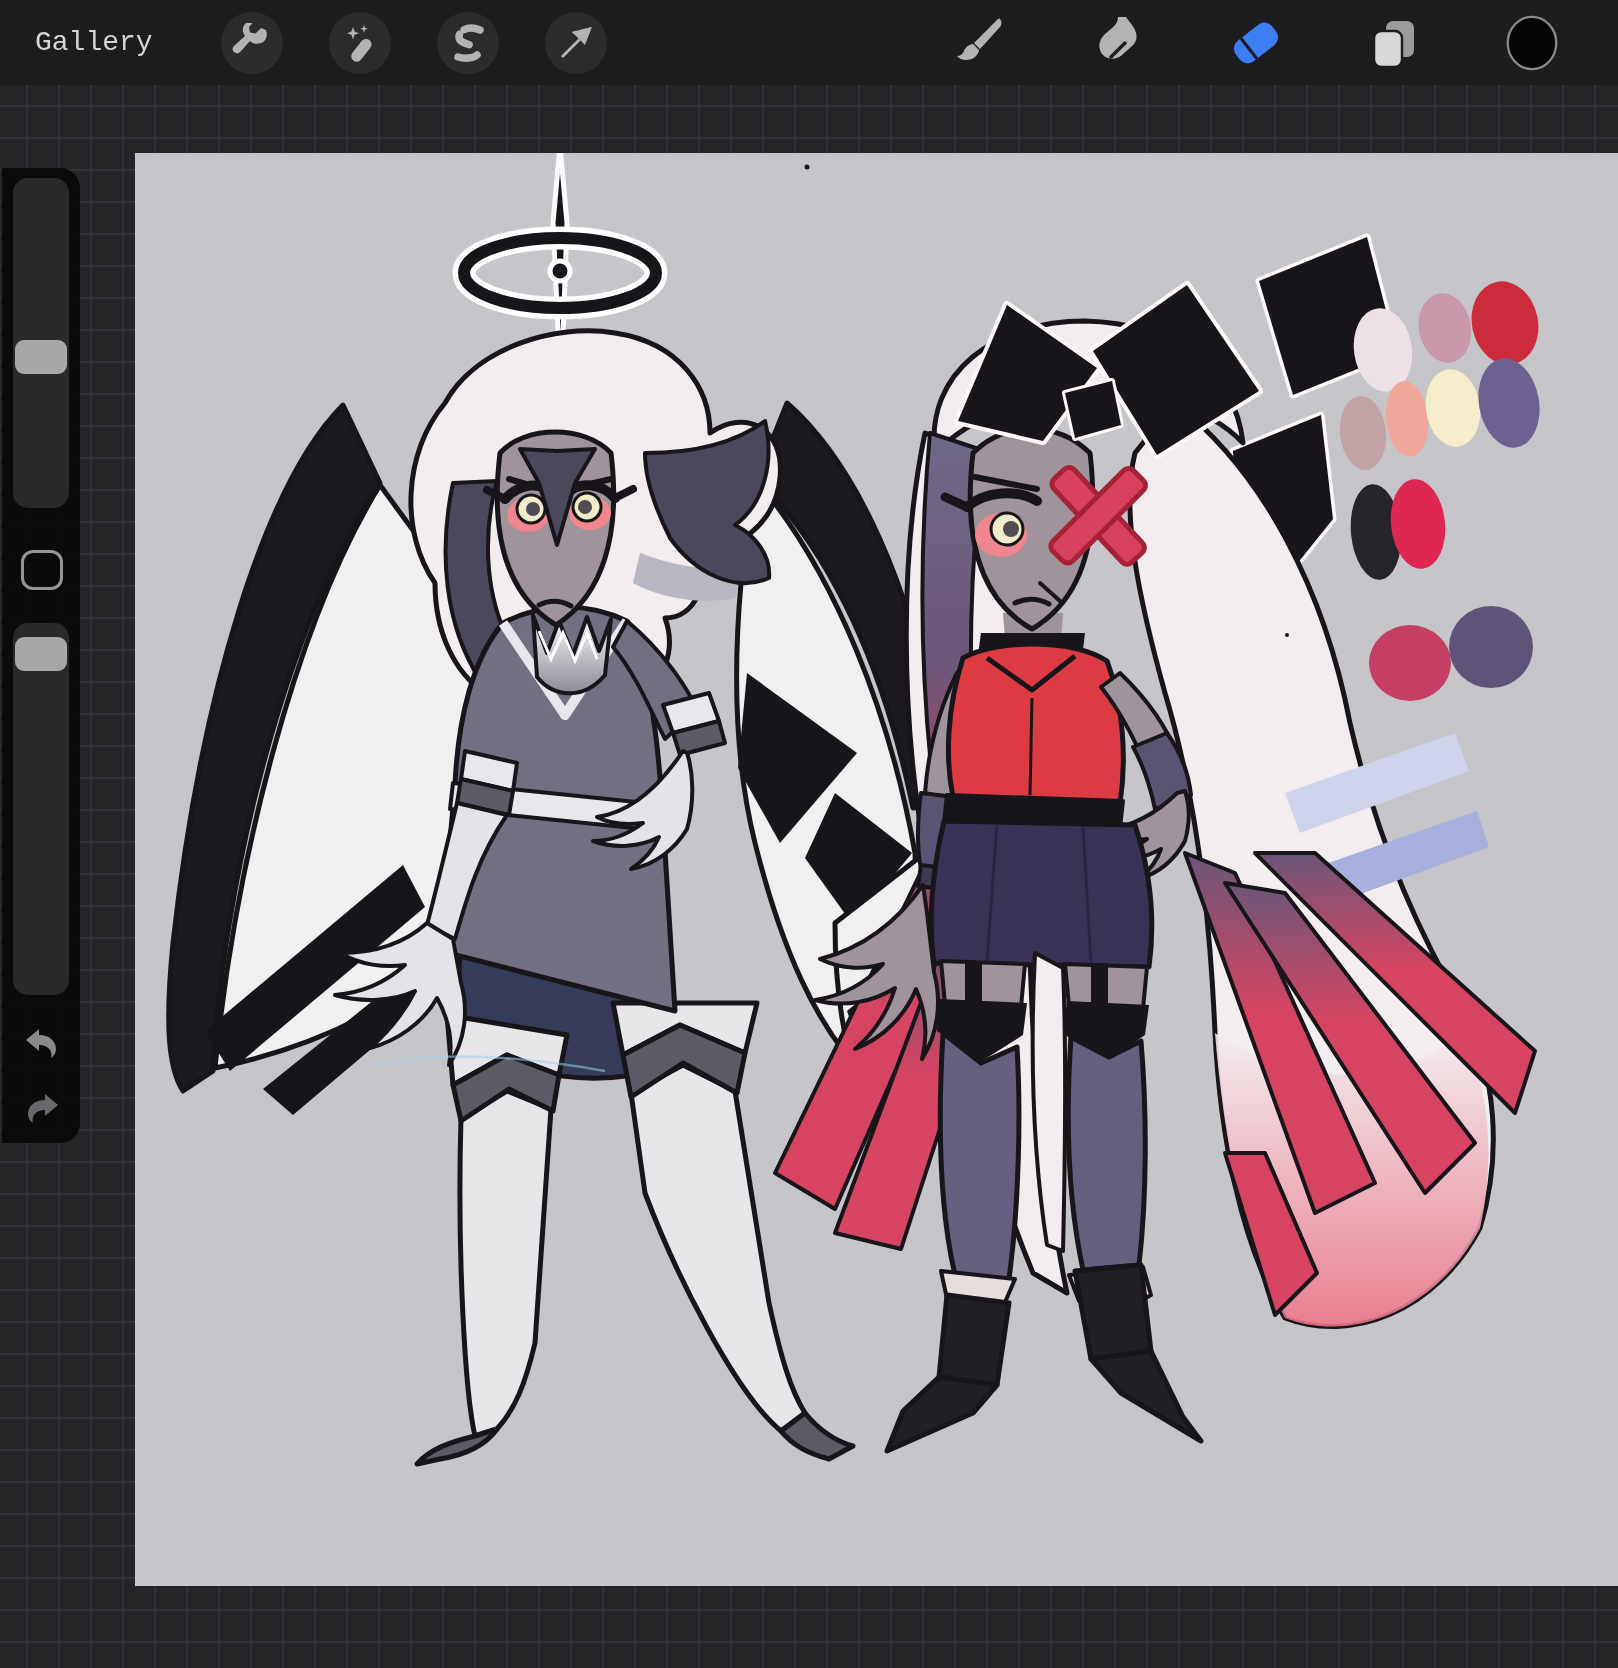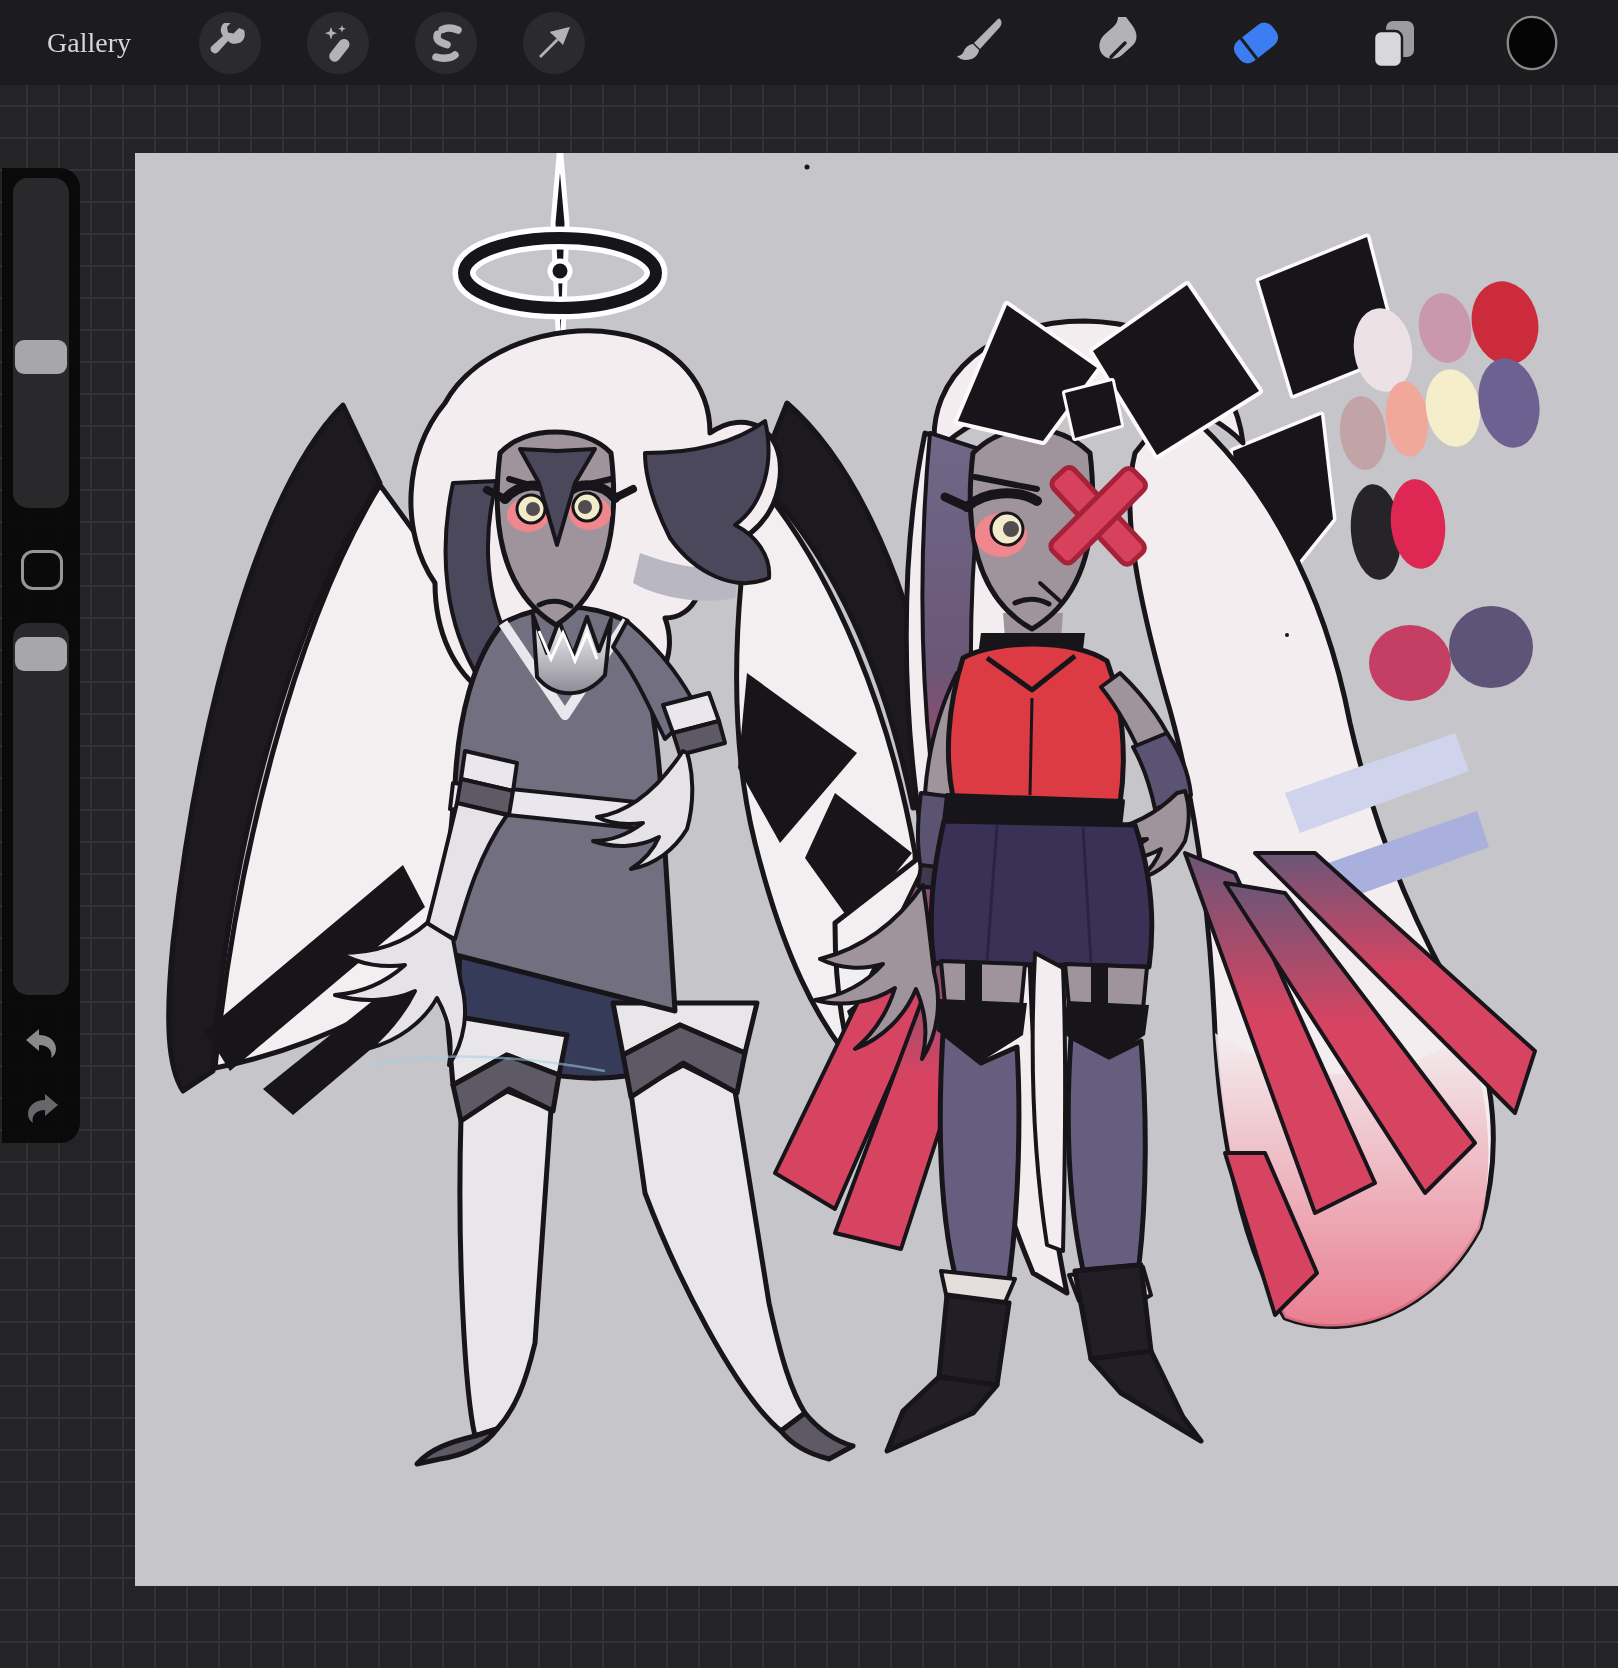--- a/index.html
+++ b/index.html
@@ -15,22 +15,22 @@
   .toolbar{
     position:absolute;left:0;top:0;width:1618px;height:85px;
     background:var(--toolbar-bg);
     display:flex;align-items:center;justify-content:space-between;
     z-index:50;
   }
   .tb-left{display:flex;align-items:center;gap:46px;padding-left:35px;}
   .tb-right{display:flex;align-items:center;gap:82px;padding-right:58px;}
   .gallery-btn{
     background:none;border:none;cursor:pointer;
-    color:var(--gallery-text);font-size:28px;font-family:Liberation Serif, serif;
-    padding:0;margin-right:22px;margin-left:12px;
+    color:var(--gallery-text);font-size:28px;font-family:Liberation Mono, monospace;
+    padding:0;margin-right:22px;
   }
   .icon-circle{
     width:62px;height:62px;border-radius:50%;
     background:var(--icon-circle);border:none;cursor:pointer;
     display:flex;align-items:center;justify-content:center;padding:0;
   }
   .flat-btn{background:none;border:none;cursor:pointer;padding:0;display:flex;align-items:center;justify-content:center;width:56px;height:62px;}
   .tool-glyph{display:block;}
 
   

